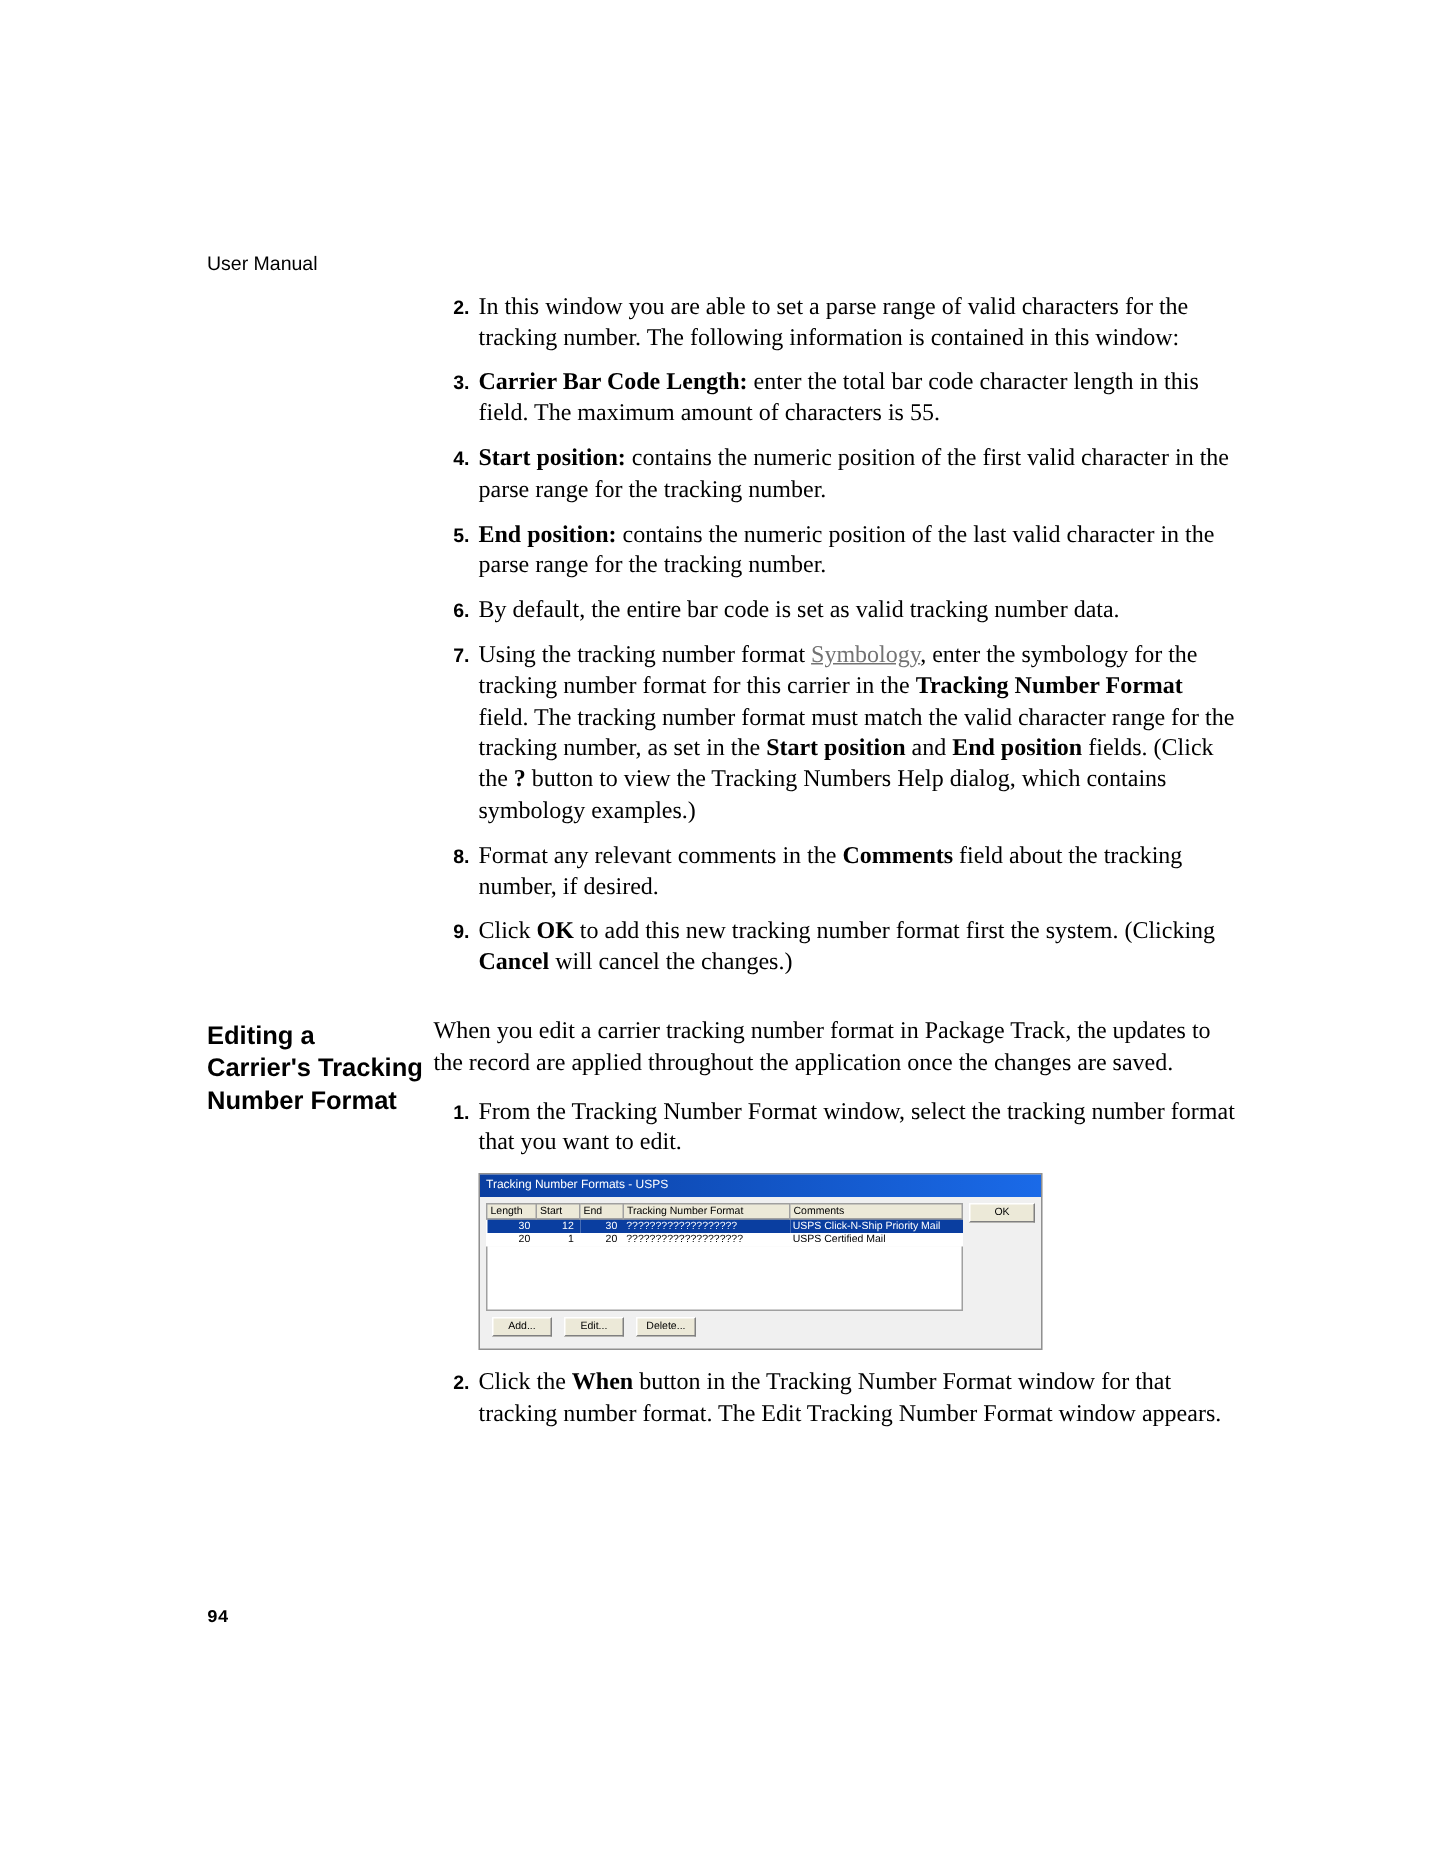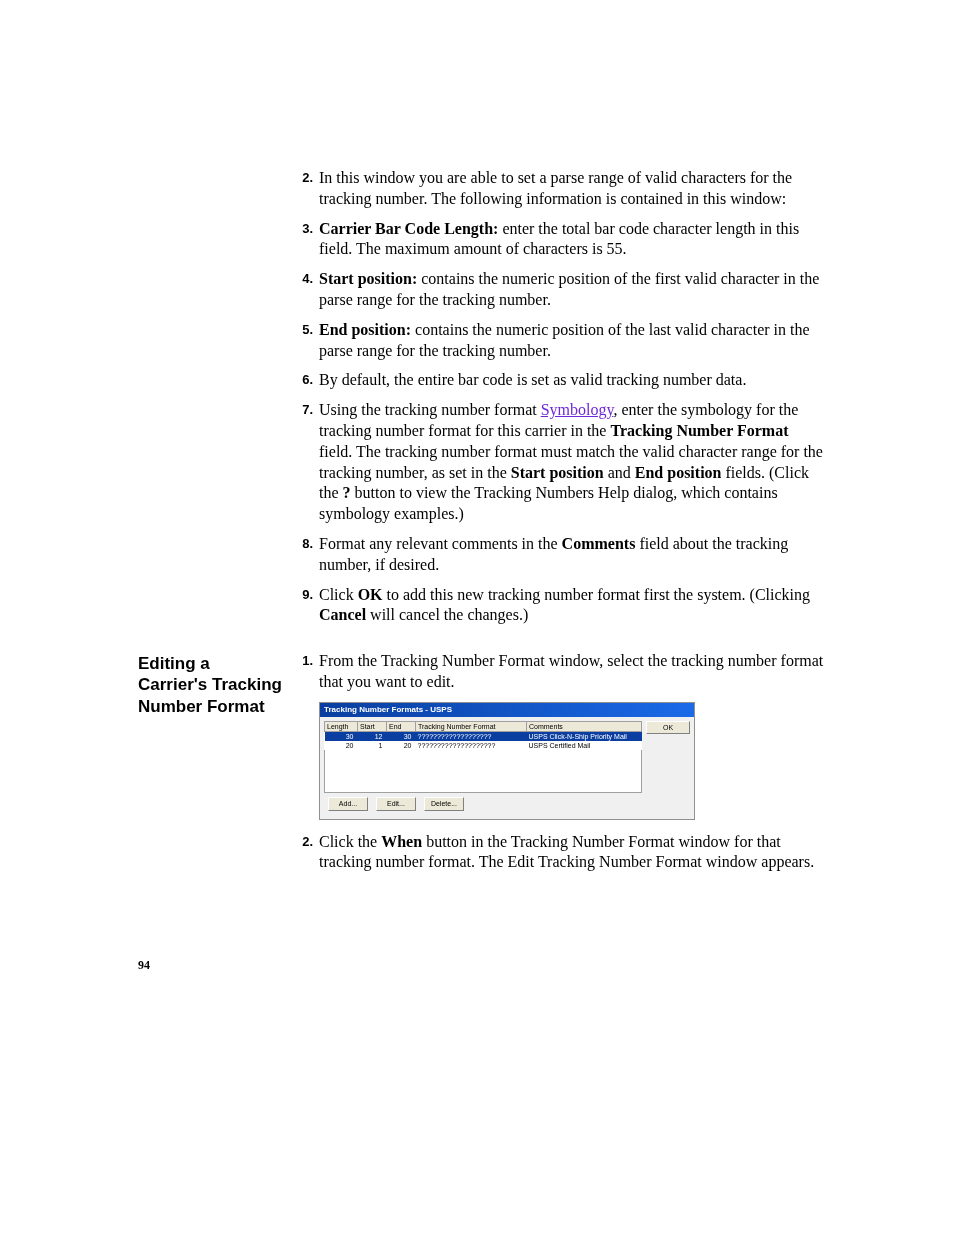--- a/index.html
+++ b/index.html
@@ -8,46 +8,47 @@
   .hdr-line1{font-family:"Times New Roman",serif;font-variant:small-caps;font-size:14px;}
   .hdr-line2{font-family:Arial,Helvetica,sans-serif;font-size:13px;margin-bottom:10px;}
   .two-col{display:flex;align-items:flex-start;}
   .left-col{width:145px;flex:0 0 145px;padding-right:6px;}
   .right-col{flex:1;}
   ol.steps{list-style:none;margin:0;padding:0;}
   ol.steps>li{display:flex;margin:0 0 9px 0;}
   .num{font-family:Arial,Helvetica,sans-serif;font-weight:bold;font-size:13px;width:24px;flex:0 0 24px;text-align:right;padding-right:6px;padding-top:2px;}
   .body{flex:1;font-family:Liberation Serif, serif;}
   .b{font-weight:bold;}
-  .link{color:#6d28d9;text-decoration:underline;cursor:pointer;}
+  .link{color:#737373;text-decoration:underline;cursor:pointer;}
   .side-head{font-family:Arial,Helvetica,sans-serif;font-weight:bold;font-size:17px;line-height:1.25;margin-top:2px;}
   .sec2{margin-top:16px;}
   .intro{margin:0 0 12px 0;}
   .fig-wrap{padding-left:30px;margin:8px 0 12px 0;}
   .win{width:374px;border:1px solid #909090;background:#f0f0f0;font-family:Tahoma,Arial,sans-serif;font-size:7px;}
-  .titlebar{background:linear-gradient(to right,#0a3ea0,#1a6ae8);color:#fff;font-size:8px;font-weight:bold;padding:2px 4px;}
+  .titlebar{background:linear-gradient(to right,#0a3ea0,#1a6ae8);color:#fff;font-size:8px;font-weight:normal;padding:2px 4px;}
   .win-body{display:flex;}
   .list-area{flex:1;padding:4px 4px;}
   .ok-area{width:44px;padding:4px 4px 0 0;}
   table.grid{border-collapse:collapse;width:100%;font-size:7px;background:#fff;}
   table.grid th{border:1px solid #a0a0a0;background:#ece9d8;font-weight:normal;text-align:left;padding:0 2px;}
   table.grid td{padding:0 2px;white-space:nowrap;}
   tr.sel td{background:#0a3ea0;color:#fff;}
   .th-num{text-align:right;}
   table.grid td.num-c{text-align:right;padding-right:4px;}
   .blank-rows{height:42px;background:#fff;border:1px solid #a0a0a0;border-top:none;}
   .btnrow{padding:4px;}
   .wbtn{display:inline-block;background:#ece9d8;border:1px solid #808080;border-top-color:#fff;border-left-color:#fff;font-size:7px;padding:1px 6px;margin-right:6px;min-width:26px;text-align:center;cursor:pointer;}
   .okbtn{display:block;background:#ece9d8;border:1px solid #808080;border-top-color:#fff;border-left-color:#fff;font-size:7px;padding:1px 0;text-align:center;cursor:pointer;}
-  .pgnum{font-family:Liberation Serif, serif;font-weight:bold;font-size:12px;margin-top:76px;}
+  .pgnum{font-family:Liberation Mono, monospace;font-weight:bold;font-size:12px;margin-top:108px;}
 </style>
 </head>
 <body>
 
 <div class="page">
+  <div class="hdr-line2">User Manual</div>
 
   <div class="two-col">
     <div class="left-col"></div>
     <div class="right-col">
       <ol class="steps" id="s1-list">
           <li>
             <span class="num">2.</span>
             <span class="body"><span>In this window you are able to set a parse range of valid characters for the tracking number. The following information is contained in this window:</span></span>
           </li>
           <li>
@@ -80,20 +81,21 @@
           </li>
         </ol>
     </div>
   </div>
 
   <div class="two-col sec2">
     <div class="left-col">
       <div class="side-head">Editing a Carrier's Tracking Number Format</div>
     </div>
     <div class="right-col">
+      <p class="intro">When you edit a carrier tracking number format in Package Track, the updates to the record are applied throughout the application once the changes are saved.</p>
       <ol class="steps">
         <li>
           <span class="num">1.</span>
           <span class="body">From the Tracking Number Format window, select the tracking number format that you want to edit.</span>
         </li>
       </ol>
 
       <div class="fig-wrap">
         <div class="win">
           <div class="titlebar">Tracking Number Formats - USPS</div>

